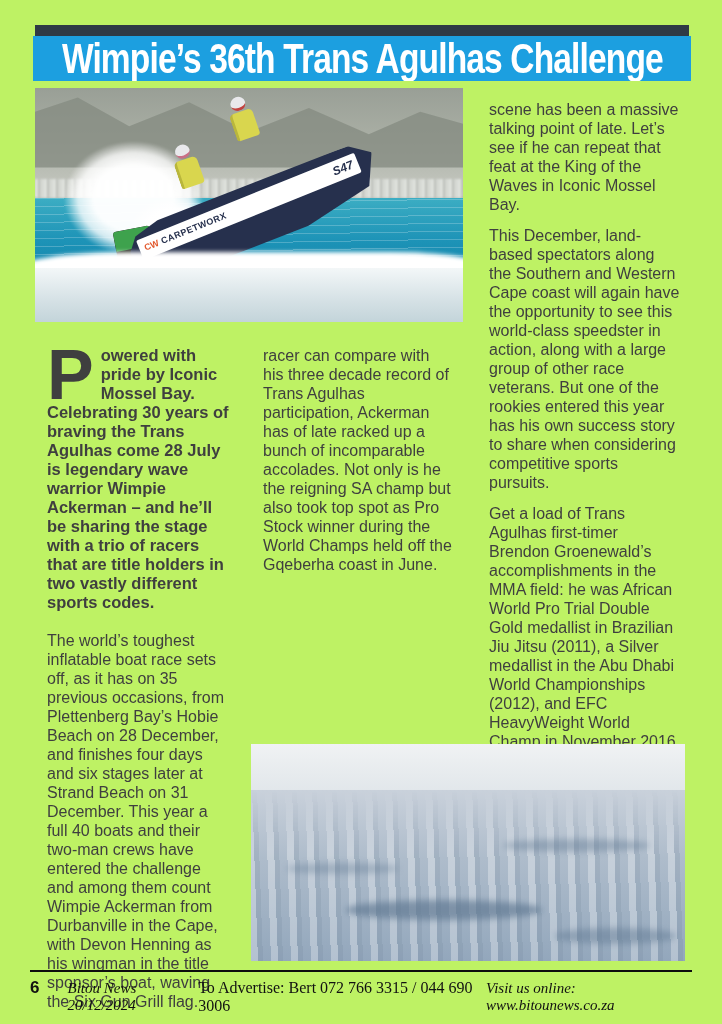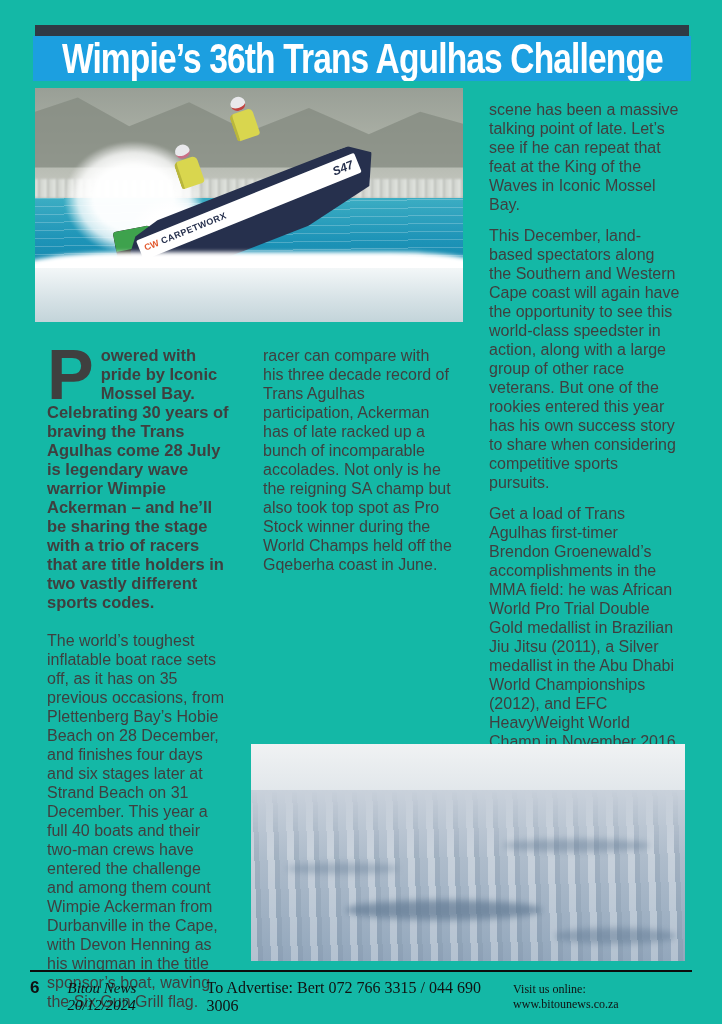--- a/index.html
+++ b/index.html
@@ -1,18 +1,18 @@
 <!DOCTYPE html>
 <html><head>
 <meta charset="utf-8">
 <style>
   * { margin:0; padding:0; box-sizing:border-box; }
   html,body { background:#ffffff; }
   .page {
-    position:relative; width:722px; height:1024px; background:#14b8a6;
+    position:relative; width:722px; height:1024px; background:#bef264;
     font-family:"Liberation Sans", sans-serif; overflow:hidden;
   }
 
   
   .banner-topbar { position:absolute; left:35px; top:25px; width:654px; height:11px; background:#2f3a45; }
   .banner { position:absolute; left:33px; top:36px; width:658px; height:45px; background:#1c9fe0;
             display:flex; align-items:center; justify-content:center; overflow:hidden; }
   .banner-title {
     color:#fff; font-weight:bold; font-size:39px; letter-spacing:-1px; white-space:nowrap;
     transform:scaleX(0.86) scaleY(1.08); transform-origin:center; line-height:1;
@@ -86,21 +86,21 @@
   .po-r2 { left:58%; top:44%; width:34%; height:6%; opacity:.4; }
   .po-r3 { left:8%; top:55%; width:26%; height:5%; opacity:.35; }
   .po-r4 { left:70%; top:85%; width:28%; height:7%; opacity:.45; }
 
   
   .footer-rule { position:absolute; left:30px; top:970px; width:662px; height:2px; background:#0d0d0d; }
   .footer { position:absolute; left:30px; top:978px; width:662px; display:flex; align-items:baseline; color:#111; }
   .f-page { font-weight:bold; font-size:17px; font-family:"Liberation Sans", sans-serif; }
   .f-pub { font-family:"Liberation Serif", serif; font-style:italic; font-size:15px; margin-left:28px; }
   .f-ad { font-family:"Liberation Serif", serif; font-size:16px; margin:0 auto; }
-  .f-online { font-family:"Liberation Serif", serif; font-size:12px; }
+  .f-online { font-family:"Liberation Serif", serif; font-style:italic; font-size:15px; }
 </style>
 </head>
 <body>
 
 <div class="page">
 
   <div class="banner-topbar"></div>
   <div class="banner">
     <div class="banner-title">Wimpie’s 36th Trans Agulhas Challenge</div>
   </div>

